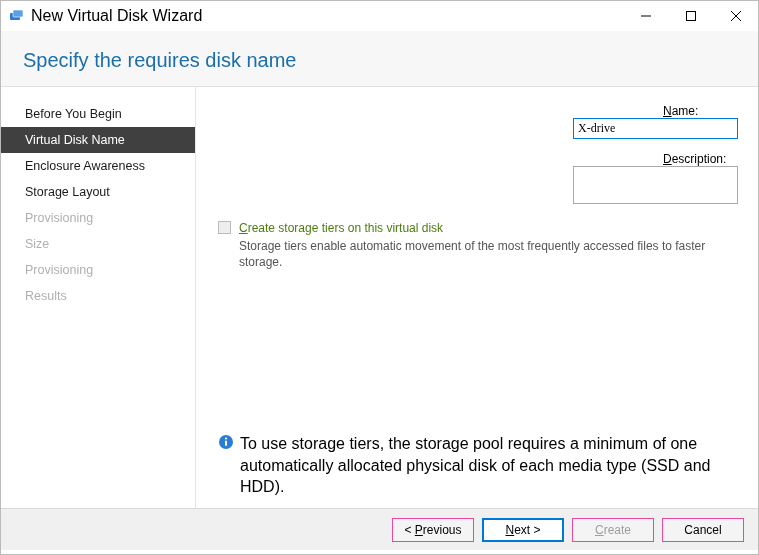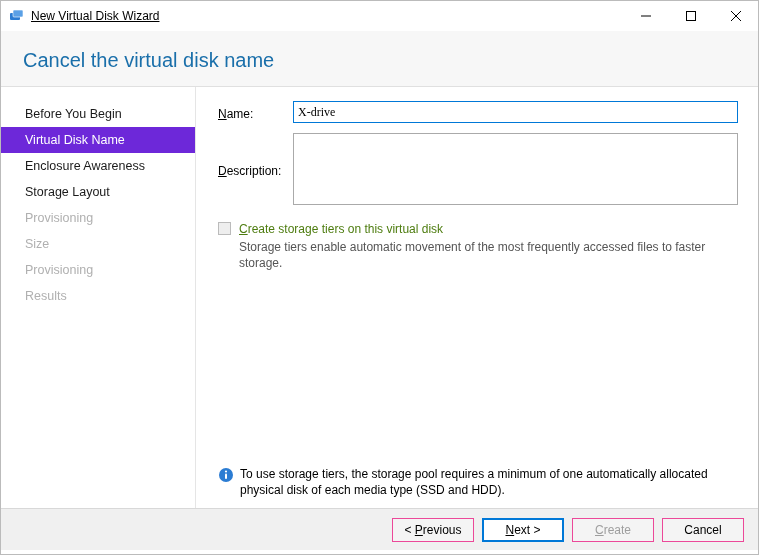--- a/index.html
+++ b/index.html
@@ -19,21 +19,21 @@
     display: flex;
     align-items: center;
     padding: 0 0 0 8px;
     background: #fff;
   }
   .titlebar .app-icon {
     width: 16px; height: 16px;
     margin-right: 6px;
     display: flex; align-items: center; justify-content: center;
   }
-  .titlebar .title-text { font-size: 12px; color: #000; text-decoration: underline; }
+  .titlebar .title-text { font-size: 16px; color: #000; }
   .titlebar .spacer { flex: 1; }
   .winbtn {
     width: 45px; height: 30px;
     display: flex; align-items: center; justify-content: center;
     font-size: 12px;
   }
   .winbtn svg { display: block; }
 
   .header-band {
     background: #f7f7f7;
@@ -57,38 +57,39 @@
     border-right: 1px solid #e5e5e5;
     margin-left: 0;
   }
   .sidebar .nav-item {
     padding: 6px 0 6px 24px;
     font-size: 12.5px;
     color: #1a1a1a;
     cursor: pointer;
   }
   .sidebar .nav-item.active {
-    background: #6d28d9;
+    background: #404040;
     color: #fff;
   }
   .sidebar .nav-item.disabled {
     color: #b0b0b0;
     cursor: default;
   }
 
   .form-area {
     flex: 1;
     padding: 14px 20px 10px 22px;
     display: flex;
     flex-direction: column;
   }
   .form-row {
     display: flex;
-    align-items: center;
+    align-items: flex-end;
     margin-bottom: 10px;
+    flex-direction: column;
   }
   .form-label {
     width: 75px;
     padding-top: 3px;
     font-size: 12px;
   }
   .form-label .u { text-decoration: underline; }
   .name-input {
     flex: 1;
     height: 22px;
@@ -125,21 +126,21 @@
   .cb-text { font-size: 12px; line-height: 1.35; }
   .cb-text .heading { color: #4d7c0f; }
   .cb-text .sub { color: #555; display:block; margin-top:2px;}
   .cb-text .u { text-decoration: underline; }
 
   .info-row {
     margin-top: auto;
     display: flex;
     align-items: flex-start;
     padding-top: 10px;
-    font-size: 12px;
+    font-size: 16px;
     line-height: 1.35;
   }
   .info-icon {
     width: 16px; height: 16px;
     margin-right: 6px;
     flex-shrink: 0;
     margin-top: 1px;
   }
 
   .footer {
@@ -197,21 +198,21 @@
   </div>
   <div class="winbtn">
     <svg width="10" height="10">
       <line x1="0" y1="0" x2="10" y2="10" stroke="#000" stroke-width="1"></line>
       <line x1="10" y1="0" x2="0" y2="10" stroke="#000" stroke-width="1"></line>
     </svg>
   </div>
 </div>
 
 <div class="header-band">
-  <div class="header-title">Cancel the virtual disk name</div>
+  <div class="header-title">Specify the requires disk name</div>
 </div>
 
 <div class="content">
 
   <div class="sidebar">
     <div class="nav-item">Before You Begin</div>
     <div class="nav-item active">Virtual Disk Name</div>
     <div class="nav-item">Enclosure Awareness</div>
     <div class="nav-item">Storage Layout</div>
     <div class="nav-item disabled">Provisioning</div>

